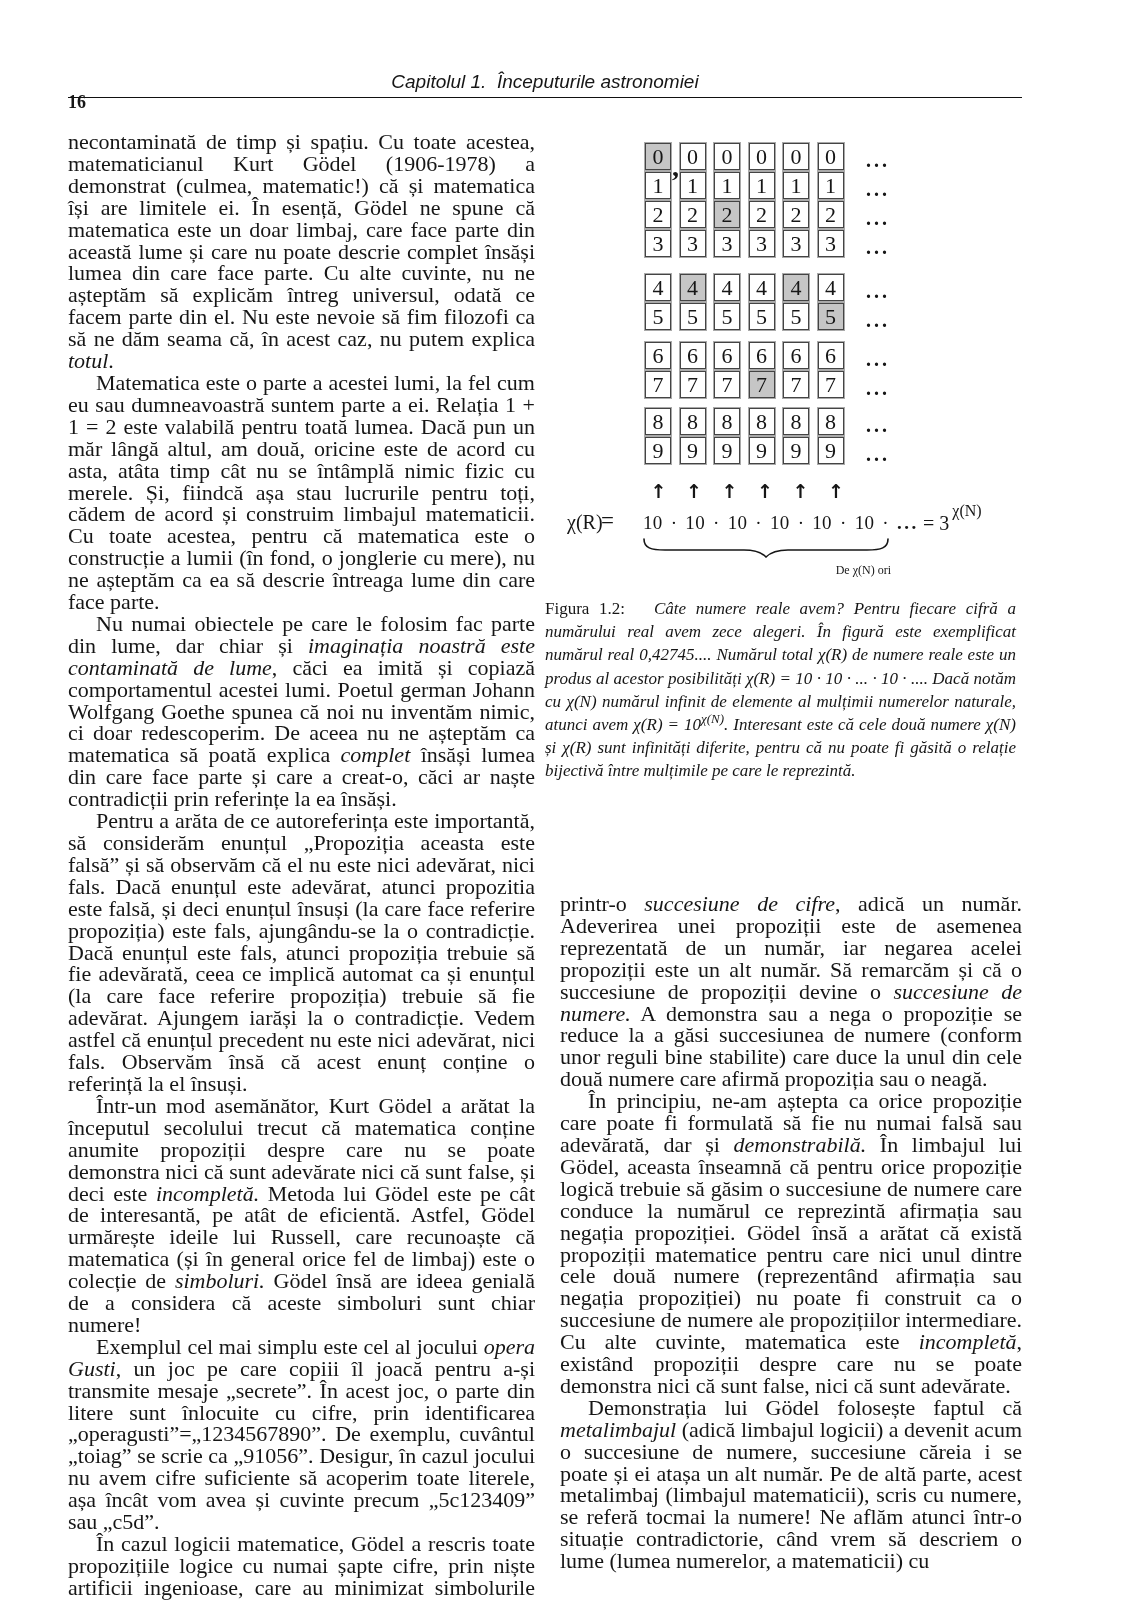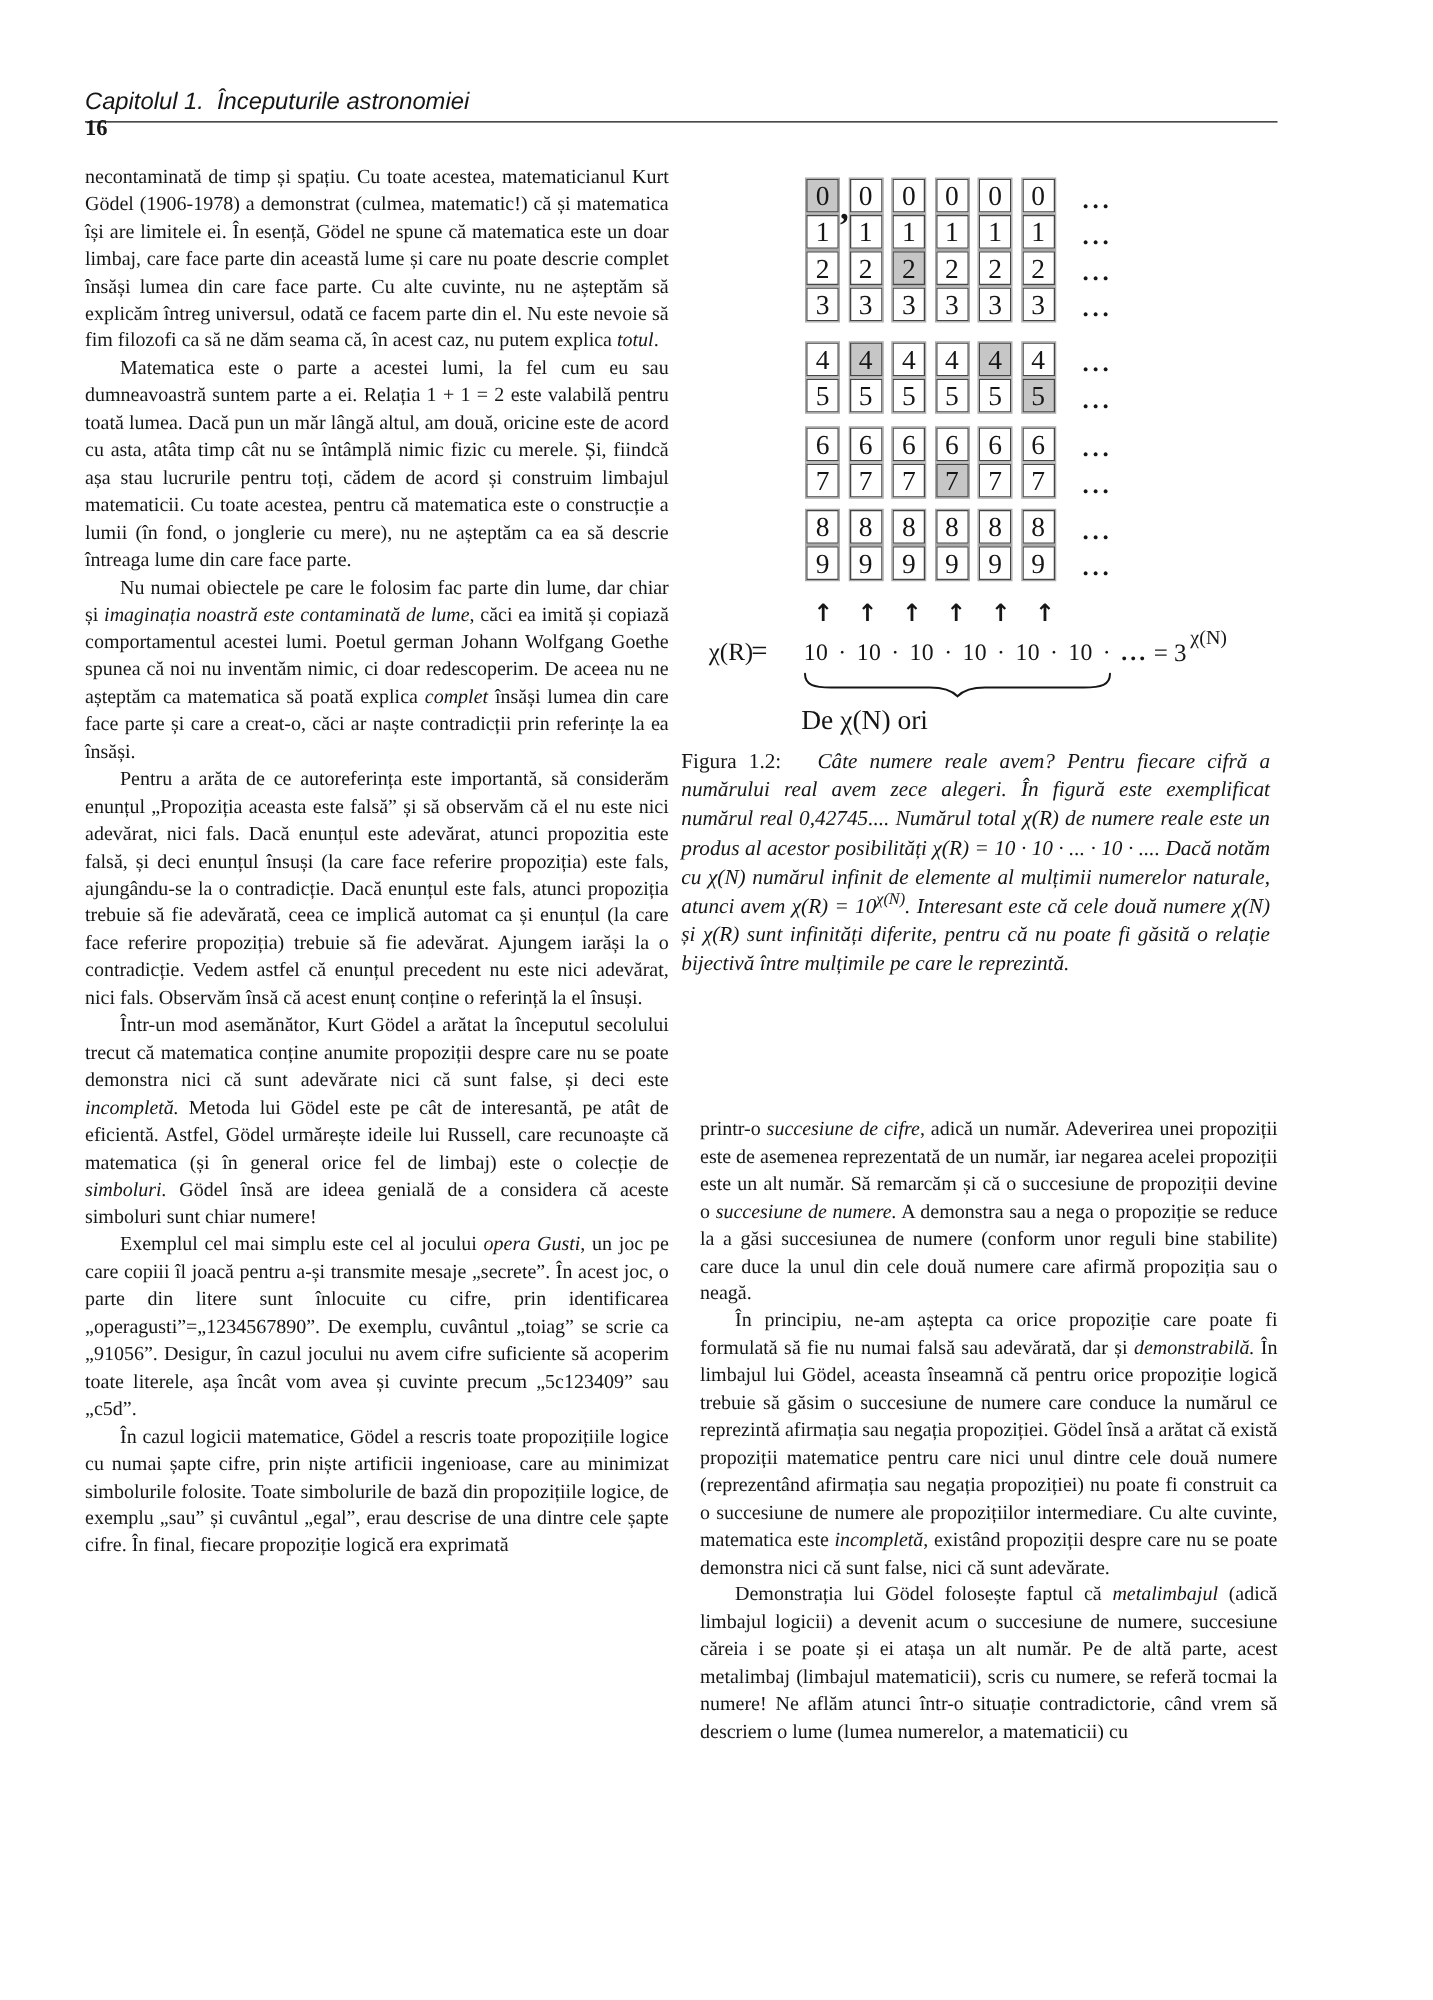--- a/index.html
+++ b/index.html
@@ -4,29 +4,29 @@
 <style>
   html,body{margin:0;padding:0;}
   body{
     width:1146px;height:1600px;background:#ffffff;position:relative;
     font-family:"Liberation Serif", serif;color:#161616;
     -webkit-font-smoothing:antialiased;
   }
   
   .pageno{position:absolute;left:68px;top:72px;font-size:18px;font-weight:bold;margin-top:20px;}
   .running-head{
-    position:absolute;left:68px;top:71px;width:954px;text-align:left;
+    position:absolute;left:68px;top:71px;width:954px;text-align:center;
     font-family:"Liberation Sans", sans-serif;font-style:italic;font-size:19px;
   }
   .head-rule{position:absolute;left:68px;top:97px;width:954px;border-top:1.7px solid #111;}
   
   .col{position:absolute;}
   .col-left{left:68px;top:131px;width:467px;}
   .col-right-text{left:560px;top:893px;width:462px;}
-  .para{margin:0;text-align:justify;font-size:16px;line-height:21.9px;}
+  .para{margin:0;text-align:justify;font-size:22px;line-height:21.9px;}
   .para.ind{text-indent:28px;}
   .it{font-style:italic;}
   .rm{font-style:normal;}
   sup.mexp{font-size:13px;line-height:0;}
   
   .figure{position:absolute;left:545px;top:135px;width:477px;height:460px;}
   .digit-grid{position:absolute;left:100px;top:8px;}
   .digit-row{display:flex;column-gap:8.5px;margin-bottom:2px;align-items:center;}
   .digit-row.g17{margin-top:17px;}
   .digit-row.g12{margin-top:12px;}
@@ -47,21 +47,21 @@
     width:27px;text-align:center;font-family:"DejaVu Sans", sans-serif;
     font-weight:bold;font-size:19px;line-height:1;
   }
   .f-lhs{position:absolute;left:4px;top:376px;font-size:20px;margin-left:18px;}
   .f-eq1{position:absolute;left:56px;top:373px;font-size:23px;}
   .f-factors{position:absolute;left:98px;top:377px;font-size:19px;letter-spacing:.3px;word-spacing:3px;white-space:nowrap;}
   .f-dots{font-weight:bold;letter-spacing:2.5px;}
   .f-rhs{position:absolute;left:378px;top:377px;font-size:20px;white-space:nowrap;}
   .f-rhs .exp{font-size:16px;position:relative;top:-14px;margin-left:3px;}
   .underbrace{position:absolute;left:96px;top:402px;}
-  .brace-label{position:absolute;left:96px;top:428px;width:250px;text-align:left;font-size:22px;}
+  .brace-label{position:absolute;left:96px;top:428px;width:250px;text-align:right;font-size:12px;}
   
   .caption{
     position:absolute;left:545px;top:597px;width:471px;
     font-size:17px;line-height:23.2px;text-align:justify;font-style:italic;margin:0;
   }
 </style>
 </head>
 <body>
 
 <div class="pageno">16</div>

